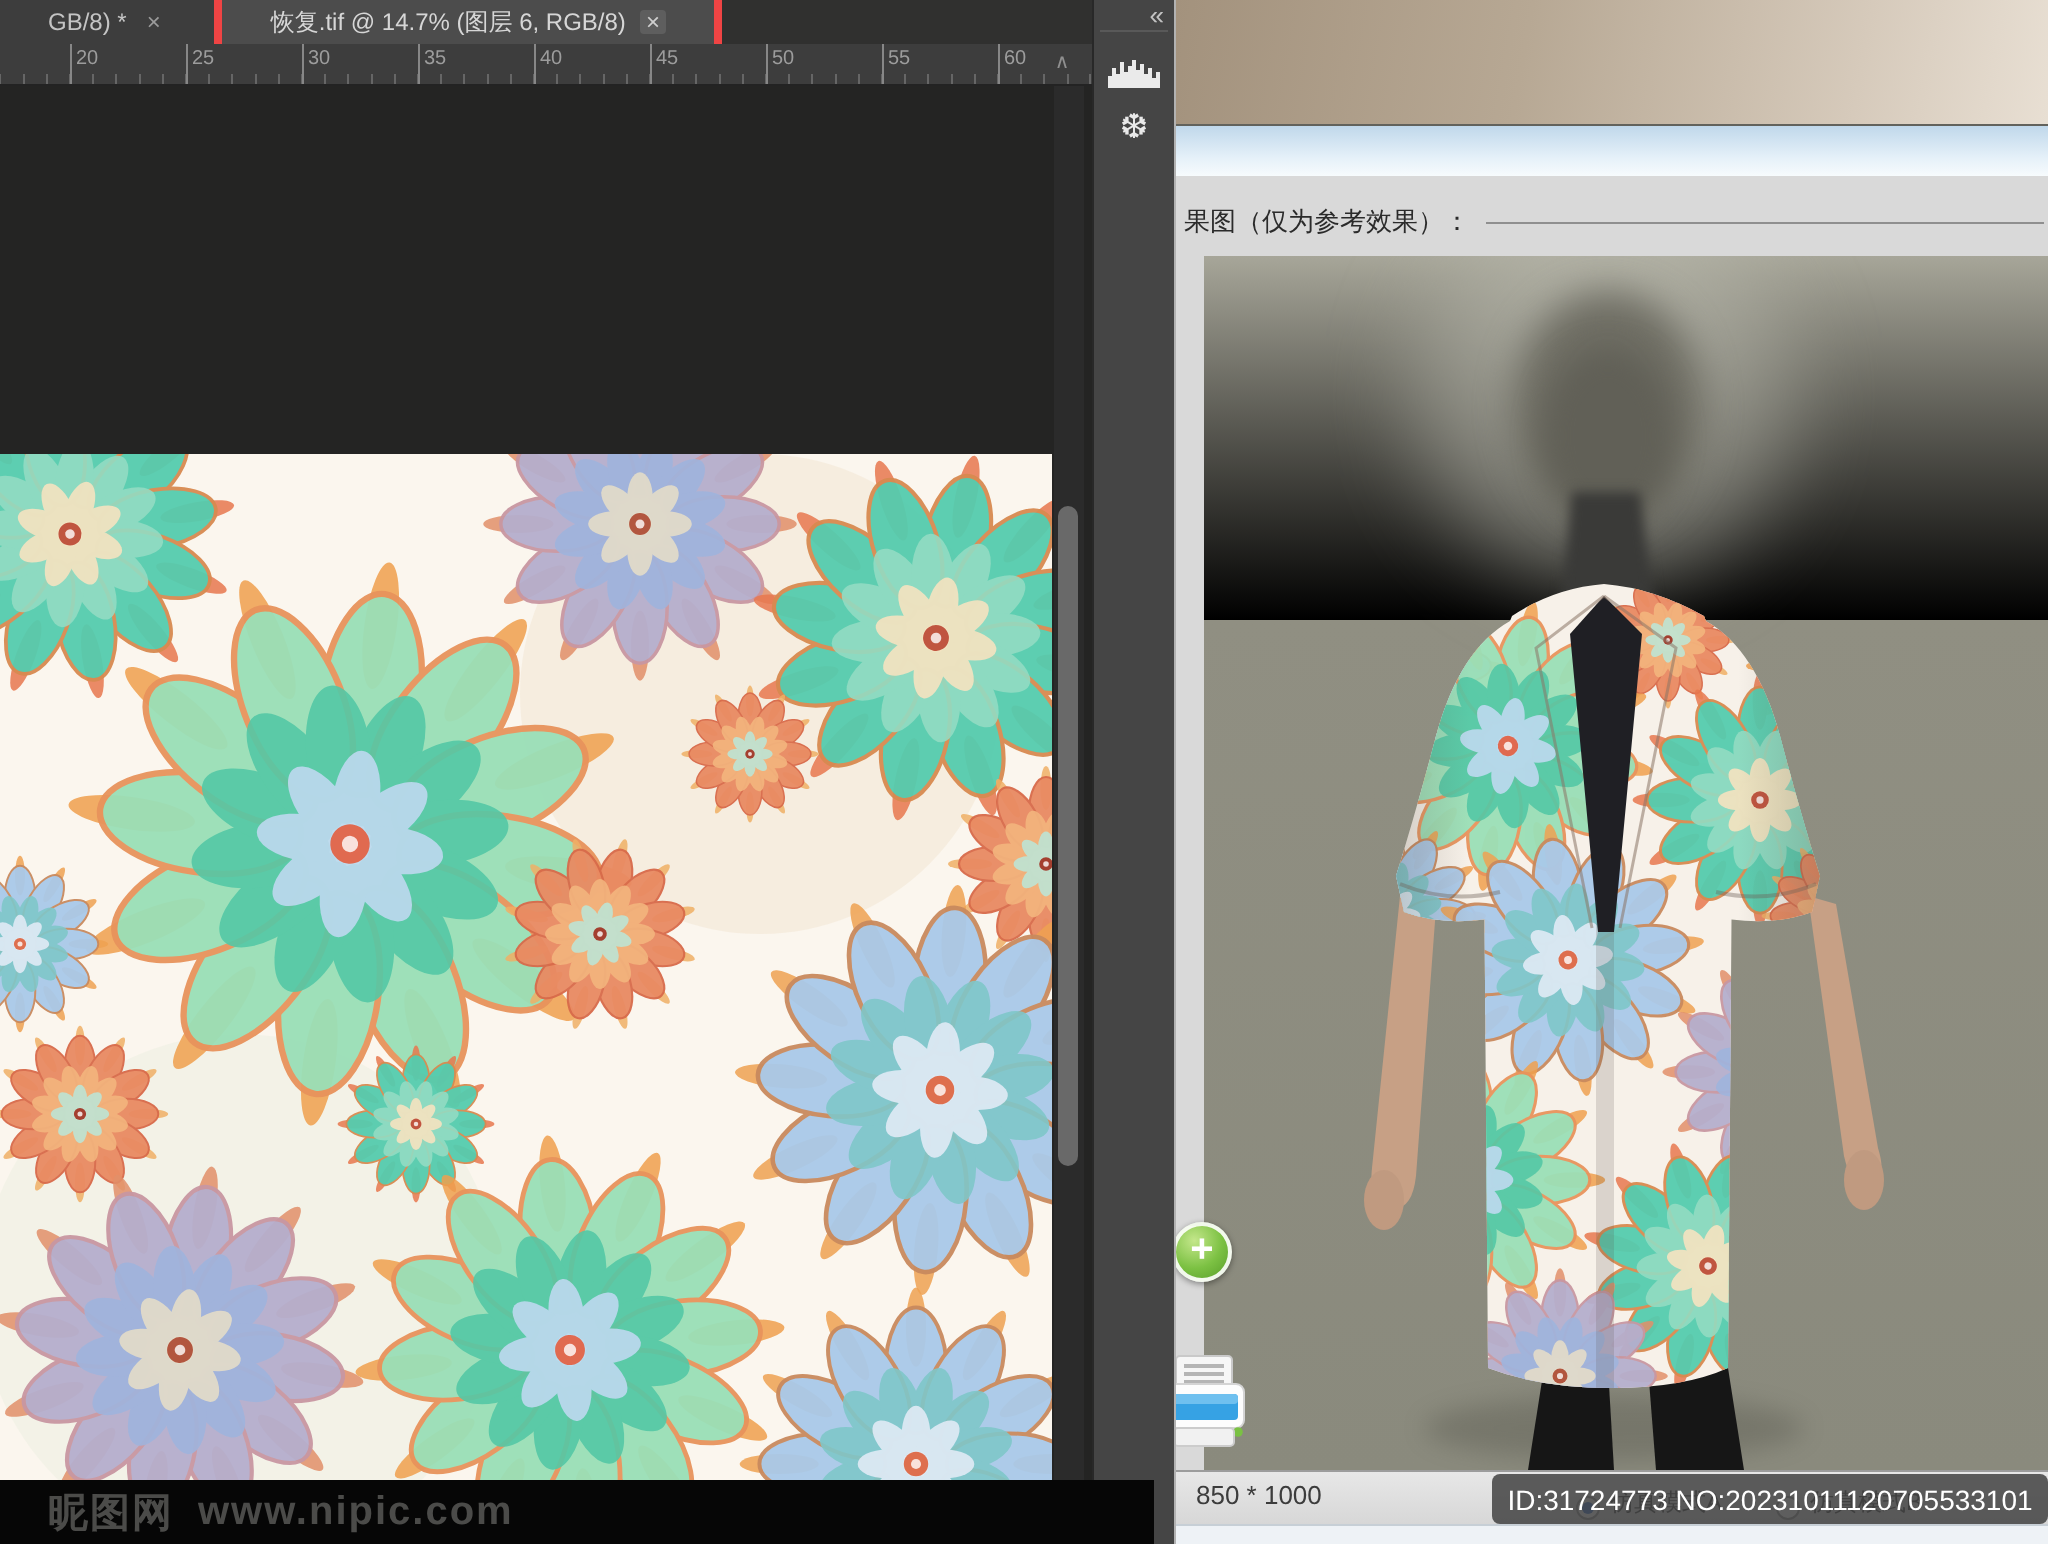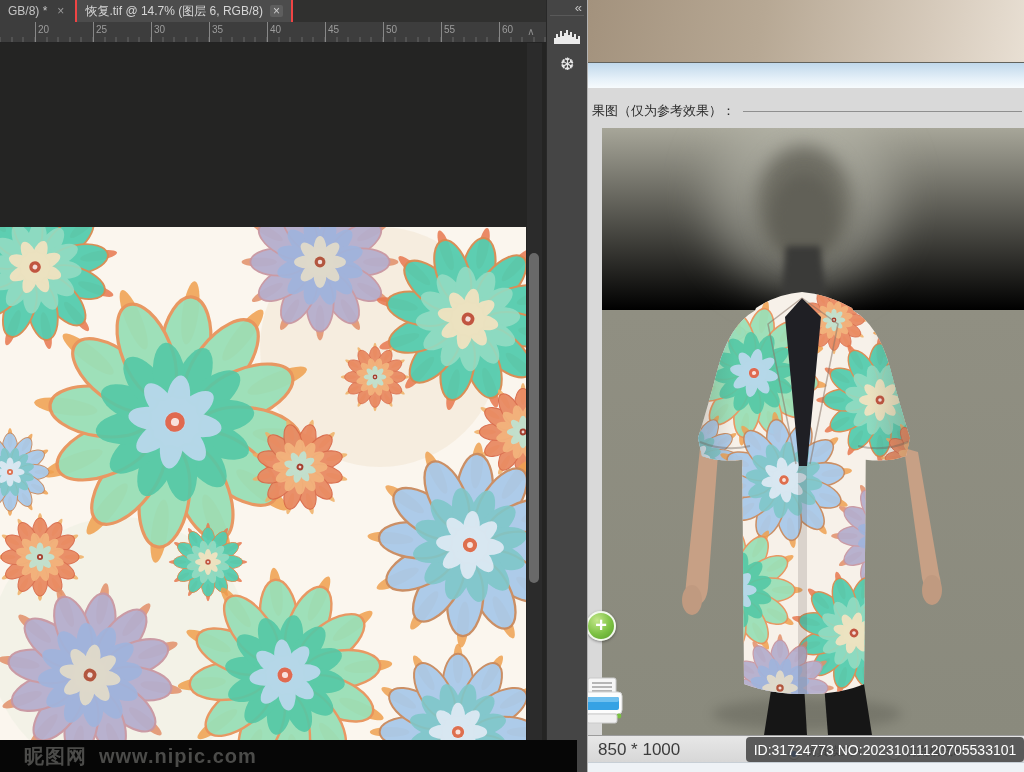--- a/index.html
+++ b/index.html
@@ -3,22 +3,22 @@
 <meta charset="utf-8">
 <style>
   html,body{margin:0;padding:0;background:#111;}
   #stage{position:relative;width:1024px;height:772px;overflow:hidden;
          font-family:"Liberation Sans","DejaVu Sans",sans-serif;
          background:#2e2e2e;-webkit-font-smoothing:antialiased;}
   .abs{position:absolute;}
 
   
   #tabbar{left:0;top:0;width:546px;height:22px;background:#30302f;z-index:4;display:flex;}
-  .ps-tab{height:22px;display:flex;align-items:center;gap:7px;padding:0 8px;
-          font-size:12px;color:#c4c4c4;border-right:2px solid #ef4444;background:#3d3d3d;text-align:right;}
+  .ps-tab{height:22px;display:flex;align-items:center;gap:7px;padding:0 24px;
+          font-size:12px;color:#c4c4c4;border-right:4px solid #ef4444;background:#3d3d3d;text-align:right;}
   .ps-tab.active{background:#4c4c4c;color:#d6d6d6;}
   .tab-close{color:#9a9a9a;font-size:12px;line-height:12px;padding:0 3px;border-radius:2px;}
   .ps-tab.active .tab-close{background:#5e5e5e;color:#cfcfcf;}
 
   #ruler{left:0;top:22px;width:546px;height:20px;background:#3d3d3d;z-index:4;
          border-bottom:1px solid #232323;
          background-image:
            repeating-linear-gradient(90deg,#878787 0 1px,transparent 1px 58px),
            repeating-linear-gradient(90deg,#666 0 1px,transparent 1px 11.6px);
          background-size:100% 100%,100% 5px;
@@ -65,21 +65,21 @@
             background:radial-gradient(circle at 35% 28%,#c4e78b,#7cc143 55%,#5ca22c 95%);
             border:2px solid rgba(255,255,255,.9);box-sizing:border-box;
             box-shadow:0 1px 3px rgba(0,0,0,.4);display:flex;align-items:center;justify-content:center;}
   #plus-btn span{color:#fff;font-size:20px;font-weight:bold;line-height:20px;margin-top:-2px;}
 
   #printer-btn{left:578px;top:676px;width:48px;height:56px;z-index:5;}
 
   #bottombar{left:588px;top:735px;width:436px;height:27px;z-index:3;
              background:linear-gradient(180deg,#e7e7e7,#d7d7d7);
              border-top:1px solid #9c9c9c;box-sizing:border-box;}
-  #dim-label{position:absolute;left:10px;top:4px;font-size:17px;color:#3c3c3c;}
+  #dim-label{position:absolute;left:10px;top:4px;font-size:13px;color:#3c3c3c;}
   .mode-item{position:absolute;top:7px;display:flex;align-items:flex-end;gap:5px;font-size:12px;color:#333;}
   #mode-a{left:200px;} #mode-b{left:300px;}
   .radio{width:12px;height:12px;border-radius:50%;background:#fff;border:1px solid #8a8a8a;
          box-sizing:border-box;position:relative;}
   .radio.sel::after{content:"";position:absolute;left:2px;top:2px;width:6px;height:6px;
          border-radius:50%;background:#2f6fd0;}
   #bottomband{left:588px;top:762px;width:436px;height:10px;z-index:3;background:#eef2f6;
               border-top:1px solid #c7cfd6;box-sizing:border-box;}
 
   #id-badge{left:746px;top:737px;width:278px;height:25px;z-index:8;

